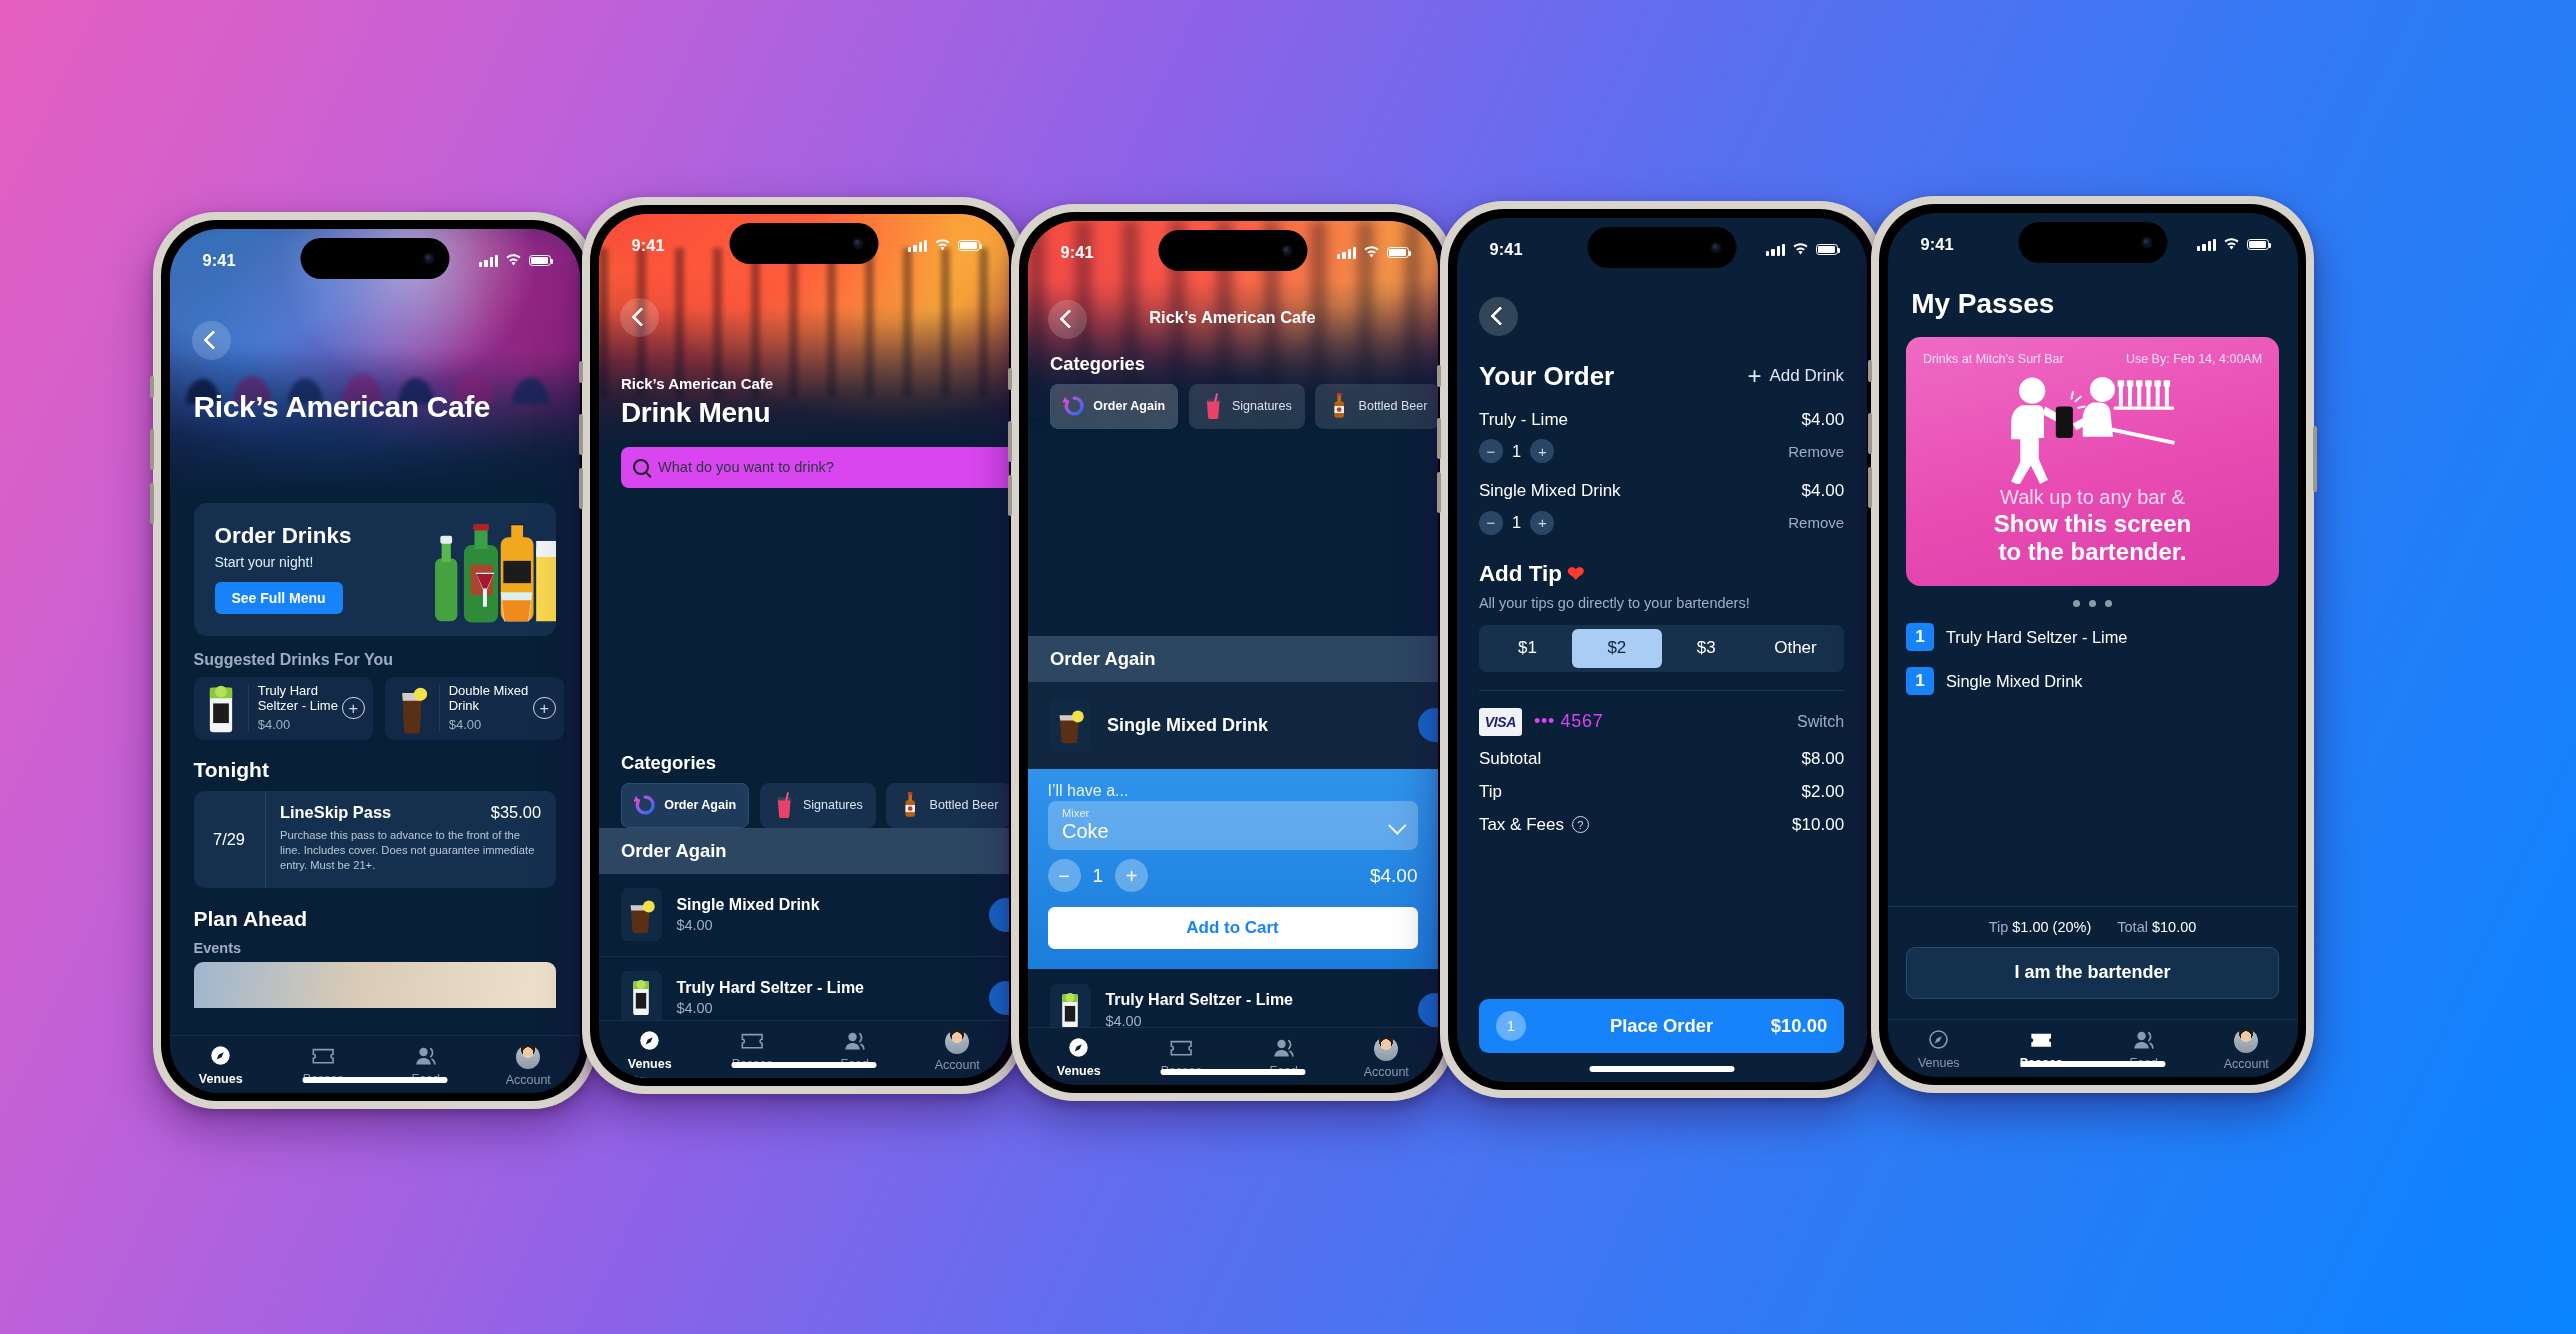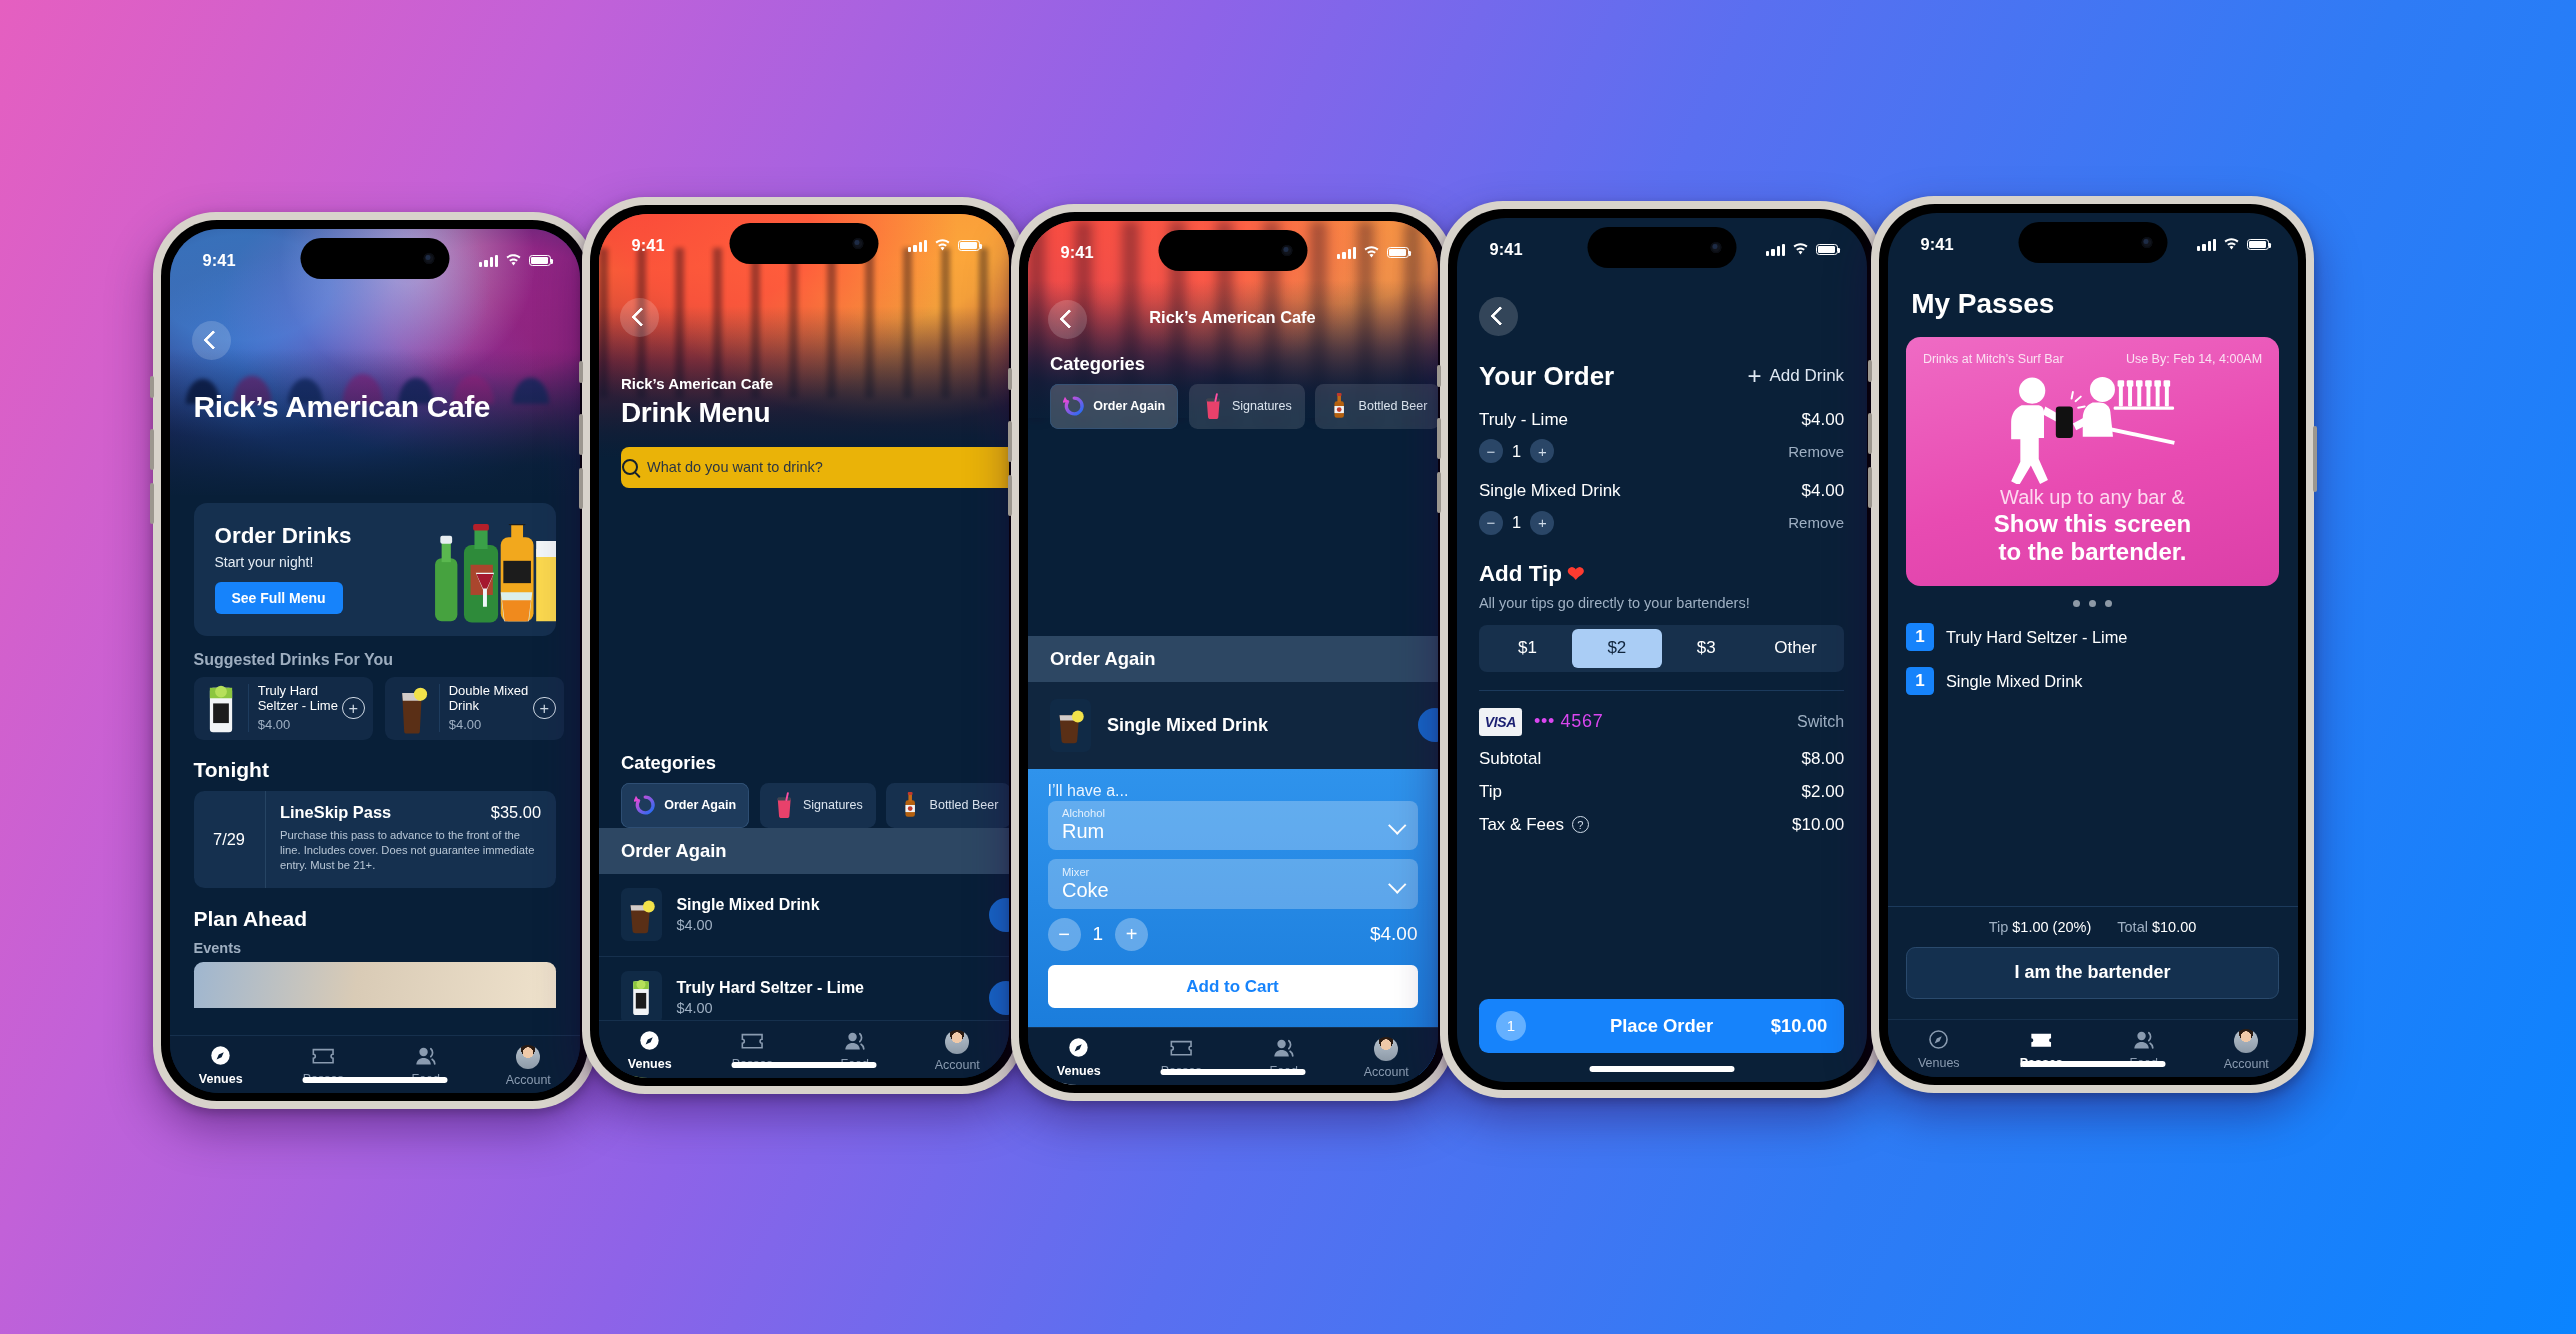--- a/index.html
+++ b/index.html
@@ -170,21 +170,21 @@
       linear-gradient(178deg,#e23a2e 0%,#e8702f 22%,#7d1f3a 58%,#13172e 100%);}
   .hero2 .btls{position:absolute;left:0;right:0;top:14%;height:62%;
     background:
       repeating-linear-gradient(90deg, rgba(10,5,20,.45) 0 9.2px, transparent 9.2px 38px);
     filter:blur(2.6px); opacity:.85;}
   .hero2:after{content:"";position:absolute;inset:0;background:linear-gradient(180deg,rgba(8,31,56,0) 38%,rgba(8,31,56,.98) 100%);}
   .p2back { position:absolute; left:21px; top:84px; z-index:12;}
   .p2ven { position:absolute; left:22.4px; top:161px; z-index:12; color:#fff; font-size:15px; font-weight:700;}
   .p2big { position:absolute; left:22.4px; top:183px; z-index:12; color:#fff; font-size:28px; font-weight:700; letter-spacing:-0.3px;}
   .searchbar { position:absolute; left:22.4px; right:-26px; top:233px; z-index:12;
-    height:41px; background:#eab308; border-radius:8px; display:flex; align-items:center; gap:9.2px; padding:0 1px;}
+    height:41px; background:#d946ef; border-radius:8px; display:flex; align-items:center; gap:9.2px; padding:0 12px;}
   .mag { width:16px;height:16px;border:2px solid #16202c;border-radius:50%;position:relative;flex:0 0 16px;}
   .mag:after{content:"";position:absolute;right:-5.3px;bottom:-3.3px;width:7.2px;height:2px;background:#16202c;transform:rotate(45deg);border-radius:1.3px;}
   .searchbar span{color:#2b3642;font-size:14.5px;}
   .p2body { padding:295px 0 0 22.4px; }
   .cat-h { color:#fff; font-size:18.4px; font-weight:700; margin-bottom:9.2px;}
   .cat-row { display:flex; gap:10.5px; }
   .cat-chip { background:#16304e; border-radius:8.5px; height:45px; display:flex; align-items:center;
     gap:8px; padding:0 13px; flex:0 0 auto; white-space:nowrap;}
   .cat-chip.sel { background:#1e3b5c; box-shadow: inset 0 0 0 0.7px #34567c;}
   .cat-chip .cl { color:#fff; font-size:12.5px; font-weight:700;}
@@ -689,27 +689,20 @@
             </svg>
           </div>
           <div class="dname">Single Mixed Drink</div>
           <span class="add-dot"></span>
         </div>
 
         <div class="config">
           <div class="ih">I’ll have a...</div>
           <div class="opt">
             <div>
-              <div class="ol">Alchohol</div>
-              <div class="ov">Rum</div>
-            </div>
-            <span class="chev-down"></span>
-          </div>
-          <div class="opt">
-            <div>
               <div class="ol">Mixer</div>
               <div class="ov">Coke</div>
             </div>
             <span class="chev-down"></span>
           </div>
           <div class="qty-row">
             <span class="qbtn">−</span>
             <span class="qnum">1</span>
             <span class="qbtn">+</span>
             <span class="qprice">$4.00</span>

